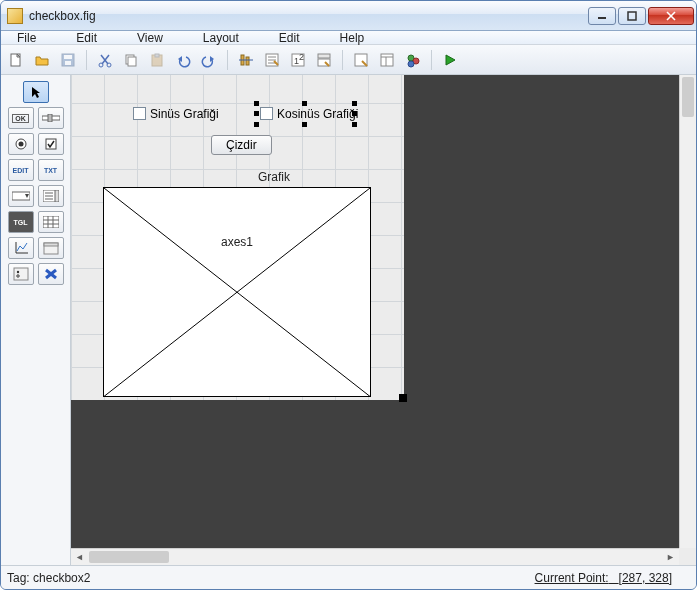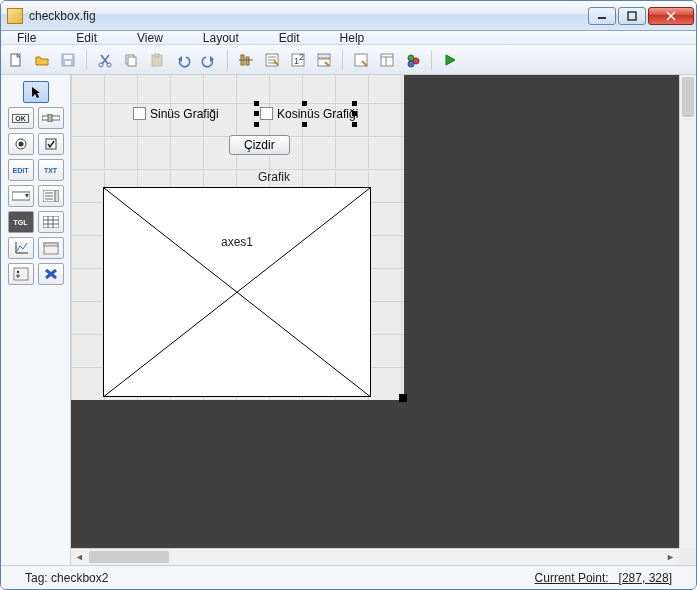--- a/index.html
+++ b/index.html
@@ -158,21 +158,21 @@
   }
   .resize-grip {
     position:absolute; width:8px; height:8px; background:#000;
   }
 
   .statusbar {
     height:24px; background:#f4f6f9; border-top:1px solid #c7cfd7;
     display:flex; align-items:center; font-size:12px; color:#222;
     padding: 0 6px;
   }
-  .statusbar .sb-tag { flex:1;margin-left:18px; }
+  .statusbar .sb-tag { flex:1; }
   .statusbar .sb-cp { margin-right:18px;text-decoration:underline; }
   .statusbar .sb-pos {}
   
   svg { display:block; }
 </style>
 </head>
 <body>
 
 <div class="window">
 
@@ -436,21 +436,21 @@
           </div>
           <div class="sel-handle" style="left:183px; top:26px;"></div>
           <div class="sel-handle" style="left:231px; top:26px;"></div>
           <div class="sel-handle" style="left:281px; top:26px;"></div>
           <div class="sel-handle" style="left:183px; top:47px;"></div>
           <div class="sel-handle" style="left:231px; top:47px;"></div>
           <div class="sel-handle" style="left:281px; top:47px;"></div>
           <div class="sel-handle" style="left:183px; top:36px;"></div>
           <div class="sel-handle" style="left:281px; top:36px;"></div>
 
-          <div class="ui-pushbutton" style="left:140px; top:60px;margin-left:18px;">
+          <div class="ui-pushbutton" style="left:140px; top:60px;">
             <span>Çizdir</span>
           </div>
 
           <div class="axes-title" style="left:158px; top:95px;">Grafik</div>
 
           <div class="axes-box" style="left:32px; top:112px; width:268px; height:210px;">
             <svg class="axes-cross" viewBox="0 0 268 210" preserveAspectRatio="none">
               <line x1="0" y1="0" x2="268" y2="210" stroke="#000" stroke-width="1"></line>
               <line x1="268" y1="0" x2="0" y2="210" stroke="#000" stroke-width="1"></line>
             </svg>

